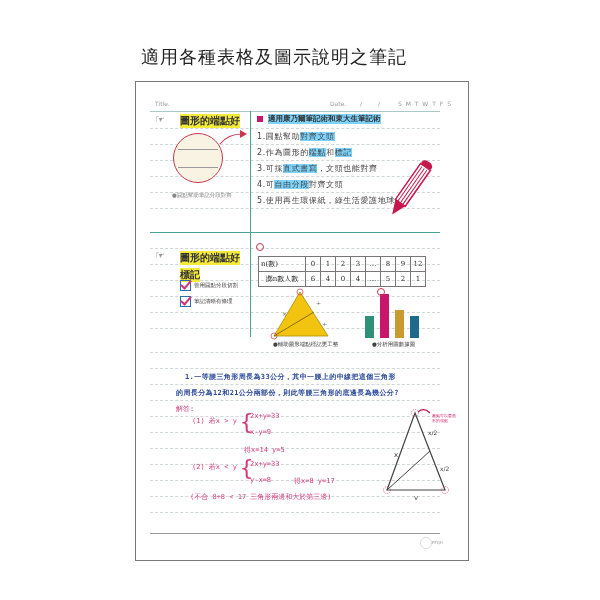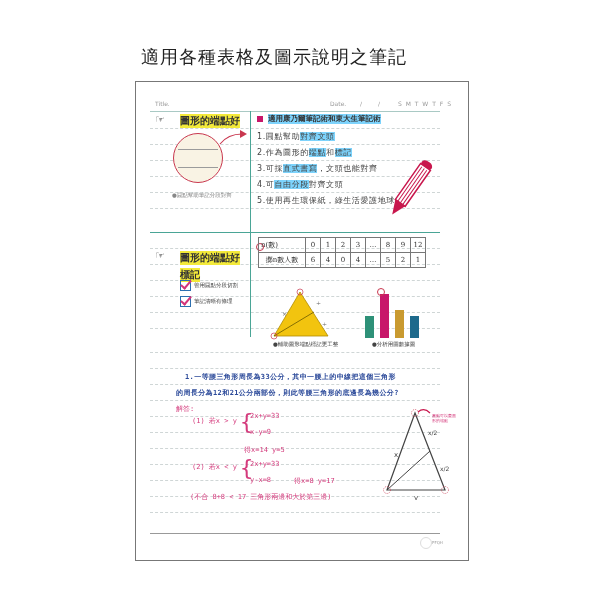--- a/index.html
+++ b/index.html
@@ -117,21 +117,21 @@
 <div class="abs sectitle hl" style="left:180px;top:251px;">圖形的端點好</div>
 <div class="abs sectitle hl" style="left:180px;top:268px;">標記</div>
 <div class="abs cap" style="left:180px;top:280px;">
   <span class="check"></span><span>善用圓點分段切割</span>
 </div>
 <div class="abs cap" style="left:180px;top:296px;">
   <span class="check"></span><span>筆記清晰有條理</span>
 </div>
 
 <div class="abs" style="left:256px;top:243px;width:6px;height:6px;border:1px solid #c9374f;border-radius:50%;"></div>
-<table class="abs data" style="left:258px;top:237px;border-radius:10px;">
+<table class="abs data" style="left:258px;top:256px;border-radius:10px;">
   <tbody>
       <tr>
     <td style="width:42px;text-align:left">n(數)</td>
     <td>0</td>
     <td>1</td>
     <td>2</td>
     <td>3</td>
     <td>…</td>
     <td>8</td>
     <td>9</td>

